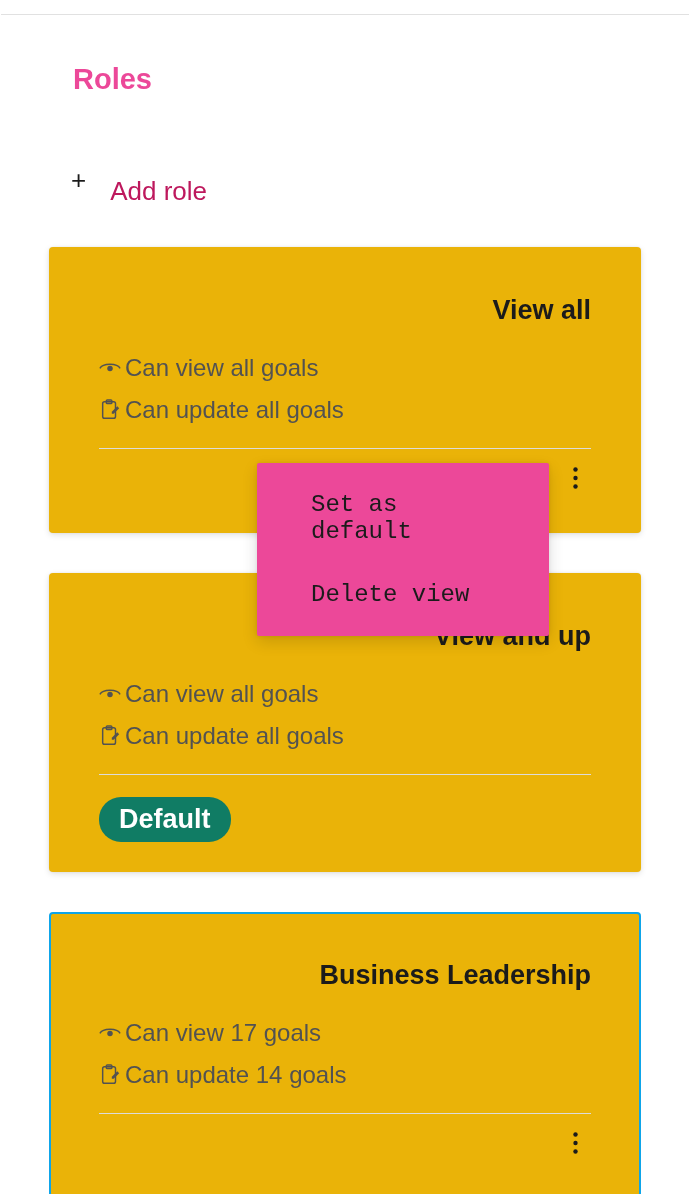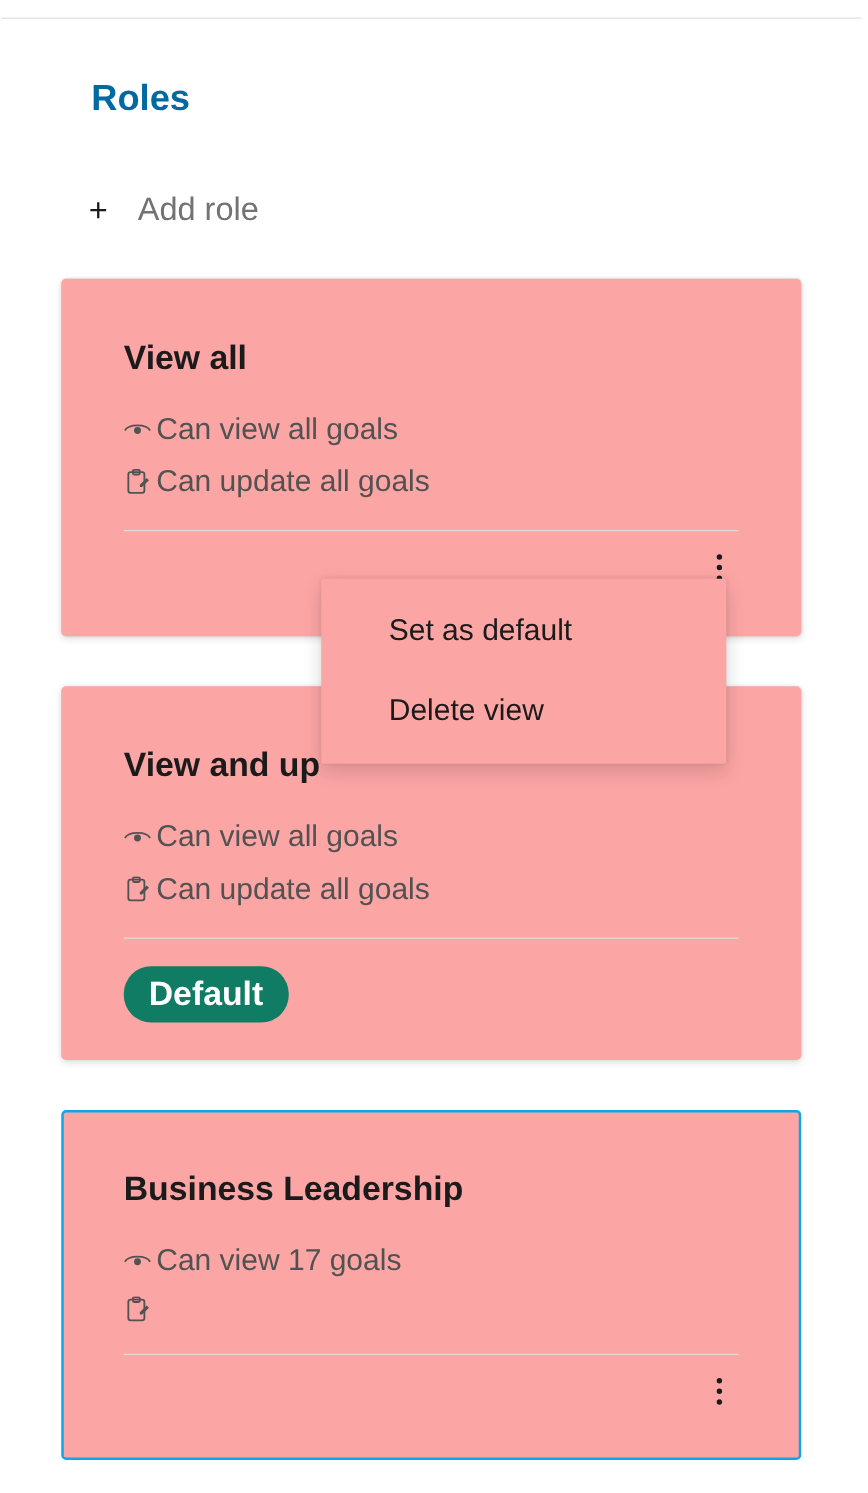--- a/index.html
+++ b/index.html
@@ -14,49 +14,51 @@
     position: absolute;
     top: 14px;
     left: 1px;
     width: 688px;
     border-top: 1px solid #e1e1e1;
     padding: 48px 48px 0 48px;
   }
   .page-title {
     font-size: 29px;
     font-weight: 700;
-    color: #0369a1;
+    color: #ec4899;
     margin-bottom: 56px;
     padding-left: 24px;
   }
   .add-role {
     display: flex;
     align-items: center;
     gap: 24px;
     padding-left: 22px;
     margin-bottom: 40px;
     cursor: pointer;
   }
   .add-role .plus {
     font-size: 26px;
     line-height: 1;
     color: #1b1b1b;
     font-weight: 400;
   }
   .add-role .label {
     font-size: 26px;
-    color: #737373;
+    color: #be185d;
+    margin-top: 24px;
   }
   .card {
-    background: #fca5a5;
+    background: #eab308;
     border-radius: 4px;
     box-shadow: 0 2px 6px rgba(0,0,0,0.12), 0 0 2px rgba(0,0,0,0.08);
     padding: 48px 50px 30px 50px;
     margin-bottom: 40px;
     position: relative;
+    text-align: right;
   }
   .card.selected {
     border: 2px solid #0ea5e9;
     box-shadow: none;
     padding: 46px 48px 28px 48px;
   }
   .card-title {
     font-size: 27px;
     font-weight: 700;
     color: #1b1b1b;
@@ -109,26 +111,27 @@
   .badge {
     background: #107c64;
     color: #ffffff;
     font-size: 27px;
     font-weight: 600;
     padding: 7px 20px;
     border-radius: 22px;
   }
   .dropdown {
     position: absolute;
-    background: #fca5a5;
+    background: #ec4899;
     box-shadow: 0 6px 16px rgba(0,0,0,0.14), 0 0 4px rgba(0,0,0,0.08);
     border-radius: 2px;
     padding: 10px 0;
-    width: 324px;
+    width: 292px;
     z-index: 100;
+    font-family: Liberation Mono, monospace;
   }
   .dropdown-item {
     padding: 18px 54px;
     font-size: 24px;
     color: #1b1b1b;
     cursor: pointer;
   }
 </style>
 </head>
 <body>
@@ -214,20 +217,21 @@
       <span class="perm-text">Can view 17 goals</span>
     </div>
     <div class="perm-row">
       <span class="perm-icon">
         <svg viewBox="0 0 24 24" fill="none" stroke="currentColor" stroke-width="1.6">
             <rect x="4" y="3" width="14" height="18" rx="2"></rect>
             <rect x="8" y="1" width="6" height="4" rx="1"></rect>
             <path d="M14 14 L20 8 L22 10 L16 16 L14 16 Z" fill="currentColor" stroke="none"></path>
           </svg>
       </span>
+      <span class="perm-text">Can update 14 goals</span>
     </div>
     <hr class="divider">
     <div class="card-footer">
       <div class="more-btn">
         <svg viewBox="0 0 5 22">
             <circle cx="2.5" cy="2.5" r="2.2" fill="currentColor"></circle>
             <circle cx="2.5" cy="11" r="2.2" fill="currentColor"></circle>
             <circle cx="2.5" cy="19.5" r="2.2" fill="currentColor"></circle>
           </svg>
       </div>

